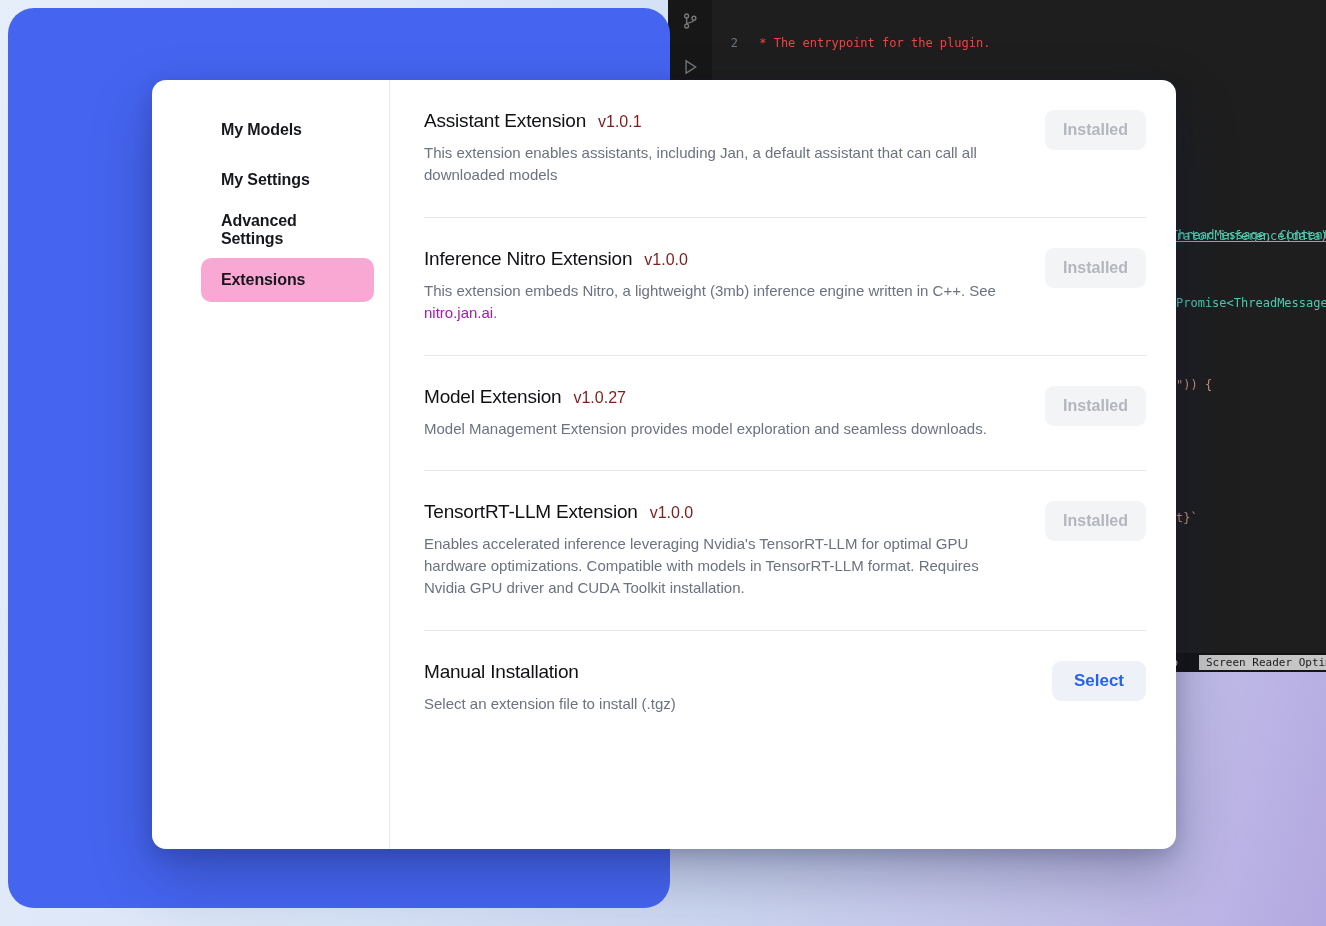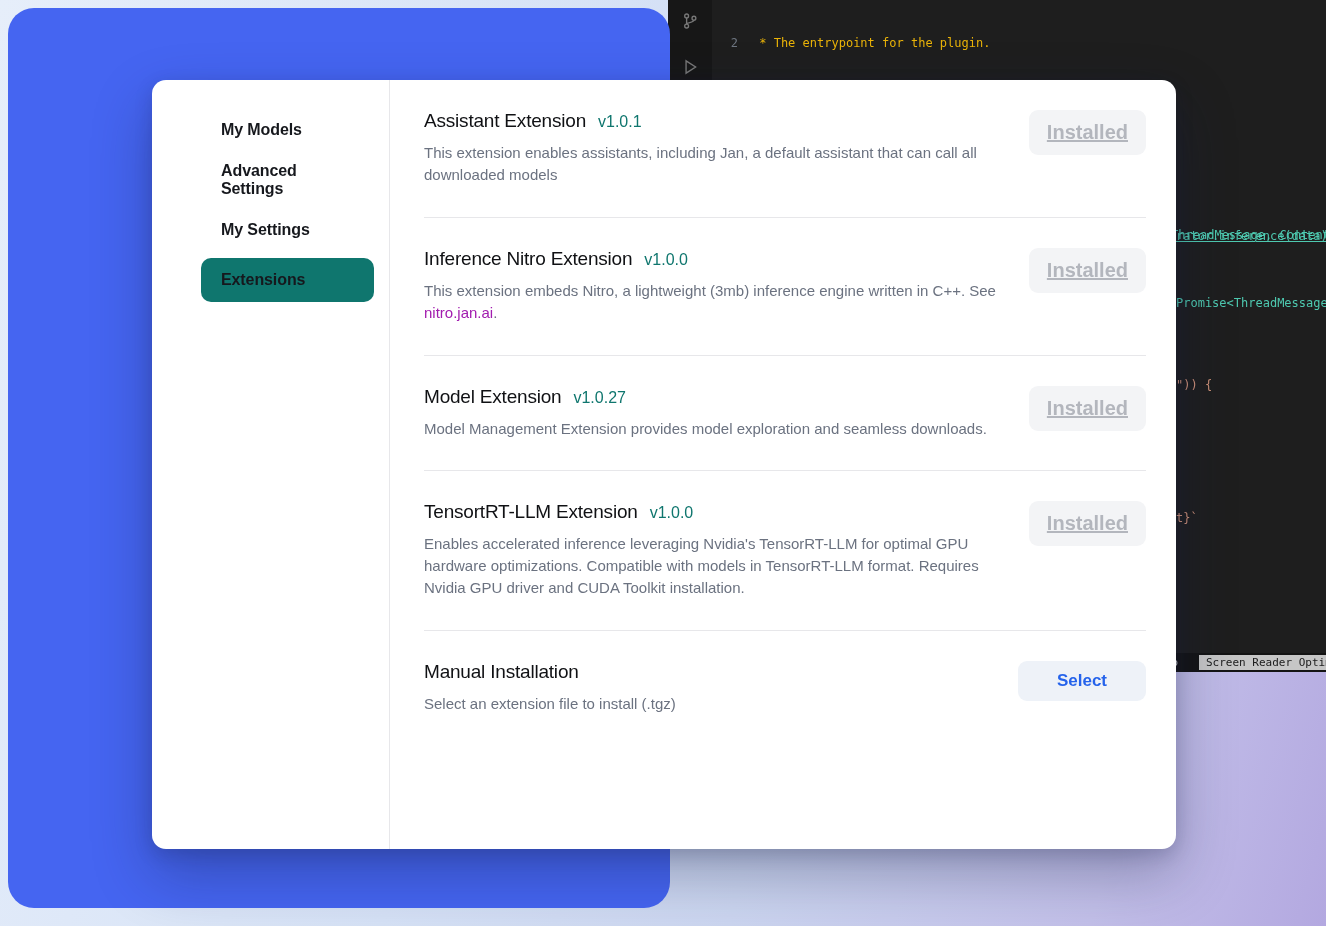--- a/index.html
+++ b/index.html
@@ -20,21 +20,21 @@
     background:#171717;display:flex;flex-direction:column;align-items:center;
   }
   .ab-icon{margin-top:12px;width:18px;height:18px;opacity:.85;}
   .ab-icon + .ab-icon{margin-top:28px;}
   .codearea{
     position:absolute;left:44px;top:3px;right:0;
     font-size:12px;line-height:16px;color:#d4d4d4;white-space:pre;
   }
   .code-line{display:flex;}
   .ln{width:26px;text-align:right;color:#6e7681;margin-right:14px;flex:none;}
-  .cmt-doc{color:#eab308;}
+  .cmt-doc{color:#ef4444;}
   .cmt{color:#6a9955;}
   .kw{color:#c586c0;}
   .punct{color:#d4d4d4;}
   .var{color:#9cdcfe;}
   .types{color:#4ec9b0;text-decoration:underline;text-underline-offset:2px;}
   .frag{position:absolute;left:508px;font-size:12px;line-height:14px;white-space:pre;}
   .statusbar{
     position:absolute;left:0;bottom:0;right:0;height:19px;background:#141414;
   }
   .sb-left{position:absolute;left:497px;top:3px;color:#cccccc;font-size:11px;}
@@ -57,38 +57,38 @@
     overflow:hidden;
   }
   .side{
     width:238px;flex:none;border-right:1px solid #e7e7ea;padding-top:28px;box-sizing:border-box;padding-left:31px;
   }
   .nav-item{
     margin:0 15px 6px 18px;height:44px;display:flex;align-items:center;
     padding:0 20px;border-radius:10px;font-size:16px;font-weight:600;color:#16181d;
     cursor:pointer;letter-spacing:-.1px;
   }
-  .nav-item.active{background:#0f766e;}
+  .nav-item.active{background:#f9a8d4;}
   .content{flex:1;padding:0 30px 0 34px;box-sizing:border-box;}
   .ext{
     display:flex;justify-content:space-between;align-items:flex-start;gap:24px;
     padding:30px 0 31px 0;border-bottom:1px solid #e7e7ea;
   }
   .ext.last{border-bottom:none;padding-bottom:24px;}
   .ext-text{max-width:582px;}
   .ext-head{display:flex;align-items:baseline;gap:12px;}
   .ext-head h2{margin:0;font-size:19px;font-weight:400;color:#101114;letter-spacing:-.2px;}
-  .ver{font-size:16px;color:#0f766e;font-weight:400;}
+  .ver{font-size:16px;color:#7f1d1d;font-weight:400;}
   .desc{margin:10px 0 0 0;font-size:15px;line-height:1.46;color:#6b7280;}
   .link{color:#a21caf;text-decoration:none;cursor:pointer;}
   .btn{
     border:none;cursor:pointer;font-family:inherit;border-radius:9px;flex:none;
   }
-  .btn.installed{background:#f3f4f6;color:#b3b6bd;font-size:20px;font-weight:600;padding:11px 18px;text-decoration:underline;}
-  .btn.select{background:#eef2f8;color:#2563eb;font-size:17px;font-weight:700;padding:10px 39px;}
+  .btn.installed{background:#f3f4f6;color:#b3b6bd;font-size:16px;font-weight:600;padding:11px 18px;}
+  .btn.select{background:#eef2f8;color:#2563eb;font-size:17px;font-weight:700;padding:10px 22px;}
 </style>
 </head>
 <body>
 
 <div class="editor">
   <div class="activitybar">
     <div class="ab-icon">
       <svg width="18" height="18" viewBox="0 0 16 16" fill="none" stroke="#8a8a8a" stroke-width="1.2">
         <circle cx="5" cy="3.5" r="1.7"></circle>
           <circle cx="5" cy="12.5" r="1.7"></circle>
@@ -138,22 +138,22 @@
     <span class="sb-chip">Screen Reader Optimized</span>
   </div>
 </div>
 
 <div class="bluepanel"></div>
 
 <div class="modal">
 
   <aside class="side">
     <div class="nav-item">My Models</div>
+    <div class="nav-item">My Settings</div>
     <div class="nav-item">Advanced Settings</div>
-    <div class="nav-item">My Settings</div>
     <div class="nav-item active">Extensions</div>
   </aside>
 
   <main class="content">
 
     <section class="ext">
       <div class="ext-text">
         <div class="ext-head">
           <h2>Assistant Extension</h2>
           <span class="ver">v1.0.1</span>

